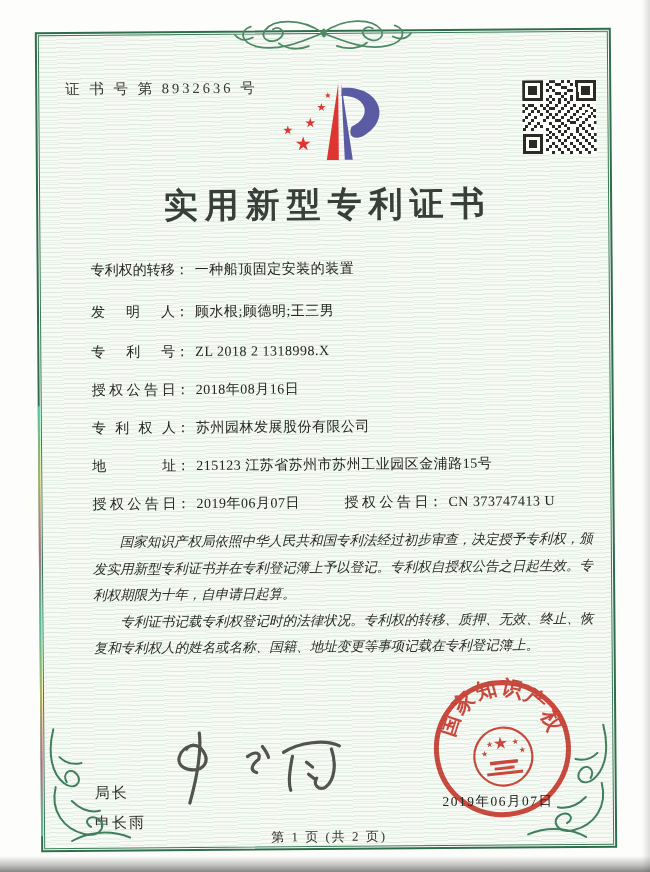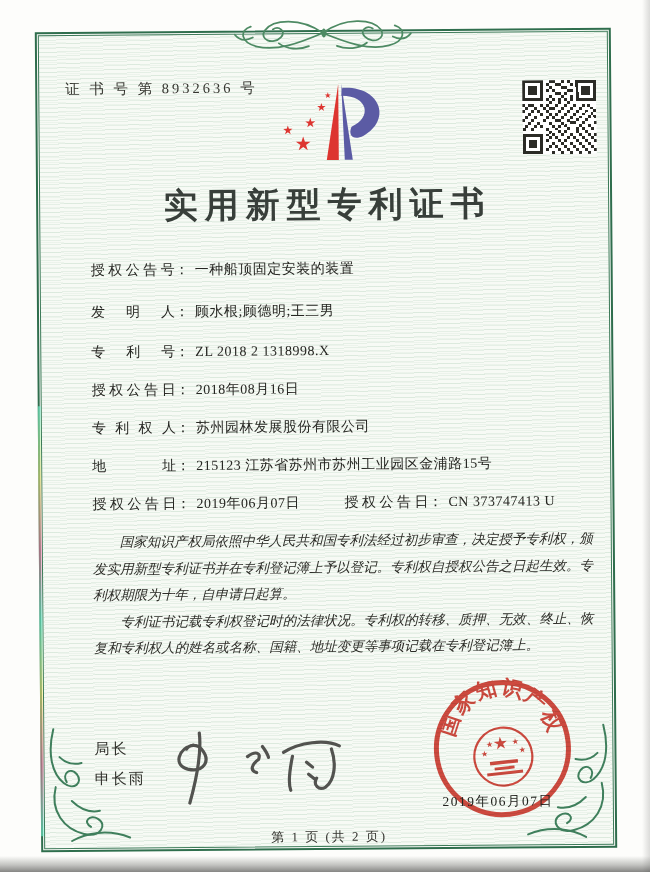--- a/index.html
+++ b/index.html
@@ -45,21 +45,21 @@
   .flabel{display:inline-block;width:84px;text-align:justify;text-align-last:justify;vertical-align:bottom;}
   .fcolon{display:inline-block;margin-right:6px;}
   .fvalue{letter-spacing:.5px;}
   .frow2{position:absolute;white-space:nowrap;font-size:14px;color:#262622;}
 
   .body-text{position:absolute;left:50px;top:494px;width:500px;
     font-size:13.5px;line-height:26.5px;font-style:italic;color:#2d2d28;text-align:justify;}
   .body-text p{margin:0;text-indent:2em;}
 
   .signer{position:absolute;left:50px;font-size:15px;letter-spacing:2px;color:#2f2f2a;
-    font-family:Liberation Mono, monospace;}
+    font-family:Liberation Mono, monospace;margin-top:44px;}
   .signer-title{top:704px;}
   .signer-name{top:734px;}
   .signature{position:absolute;left:115px;top:688px;width:210px;height:88px;}
 
   .seal{position:absolute;left:388px;top:646px;width:140px;height:140px;
     mix-blend-mode:multiply;opacity:.92;transform:rotate(-6deg);}
   .seal-date{position:absolute;left:368px;top:760px;width:170px;text-align:center;
     font-size:13.5px;letter-spacing:1.5px;color:#23231f;z-index:5;}
 
   .footer{position:absolute;left:0;right:0;top:794px;text-align:center;
@@ -103,21 +103,21 @@
           <path d="M9 17h1v1h-1z M12 17h1v1h-1z M14 17h1v1h-1z M18 17h1v1h-1z M21 17h1v1h-1z M8 18h1v1h-1z M10 18h1v1h-1z M13 18h1v1h-1z M16 18h1v1h-1z M19 18h1v1h-1z M22 18h1v1h-1z M24 18h1v1h-1z M9 19h1v1h-1z M11 19h1v1h-1z M15 19h1v1h-1z M17 19h1v1h-1z M20 19h1v1h-1z M23 19h1v1h-1z M8 20h1v1h-1z M12 20h1v1h-1z M14 20h1v1h-1z M18 20h1v1h-1z M21 20h1v1h-1z M24 20h1v1h-1z"></path>
           <path d="M10 21h1v1h-1z M13 21h1v1h-1z M16 21h1v1h-1z M19 21h1v1h-1z M22 21h1v1h-1z M9 22h1v1h-1z M11 22h1v1h-1z M14 22h1v1h-1z M17 22h1v1h-1z M20 22h1v1h-1z M23 22h1v1h-1z M8 23h1v1h-1z M12 23h1v1h-1z M15 23h1v1h-1z M18 23h1v1h-1z M21 23h1v1h-1z M24 23h1v1h-1z M10 24h1v1h-1z M13 24h1v1h-1z M16 24h1v1h-1z M19 24h1v1h-1z M22 24h1v1h-1z"></path>
         </g>
       </svg>
     </div>
 
     <div class="title">实用新型专利证书</div>
 
     <div class="fields">
       <div class="frow" style="top:226px">
-        <span class="flabel">授权公告号</span><span class="fcolon">：</span><span class="fvalue">一种船顶固定安装的装置</span>
+        <span class="flabel">专利权的转移</span><span class="fcolon">：</span><span class="fvalue">一种船顶固定安装的装置</span>
       </div>
       <div class="frow" style="top:268px">
         <span class="flabel">发明人</span><span class="fcolon">：</span><span class="fvalue">顾水根;顾德明;王三男</span>
       </div>
       <div class="frow" style="top:308px">
         <span class="flabel">专利号</span><span class="fcolon">：</span><span class="fvalue">ZL 2018 2 1318998.X</span>
       </div>
       <div class="frow" style="top:346px">
         <span class="flabel">授权公告日</span><span class="fcolon">：</span><span class="fvalue">2018年08月16日</span>
       </div>

